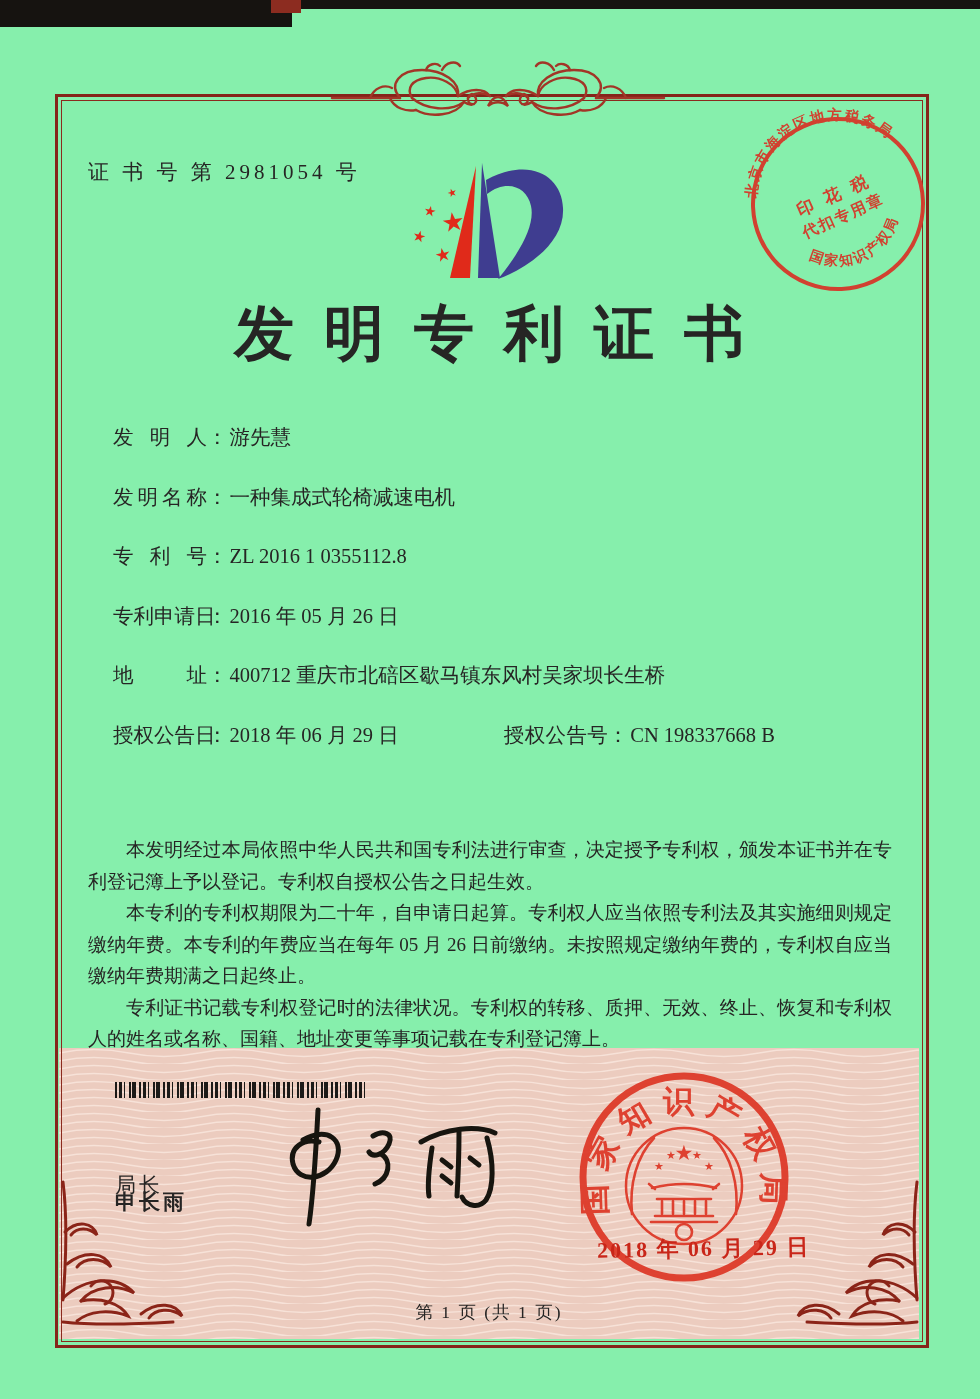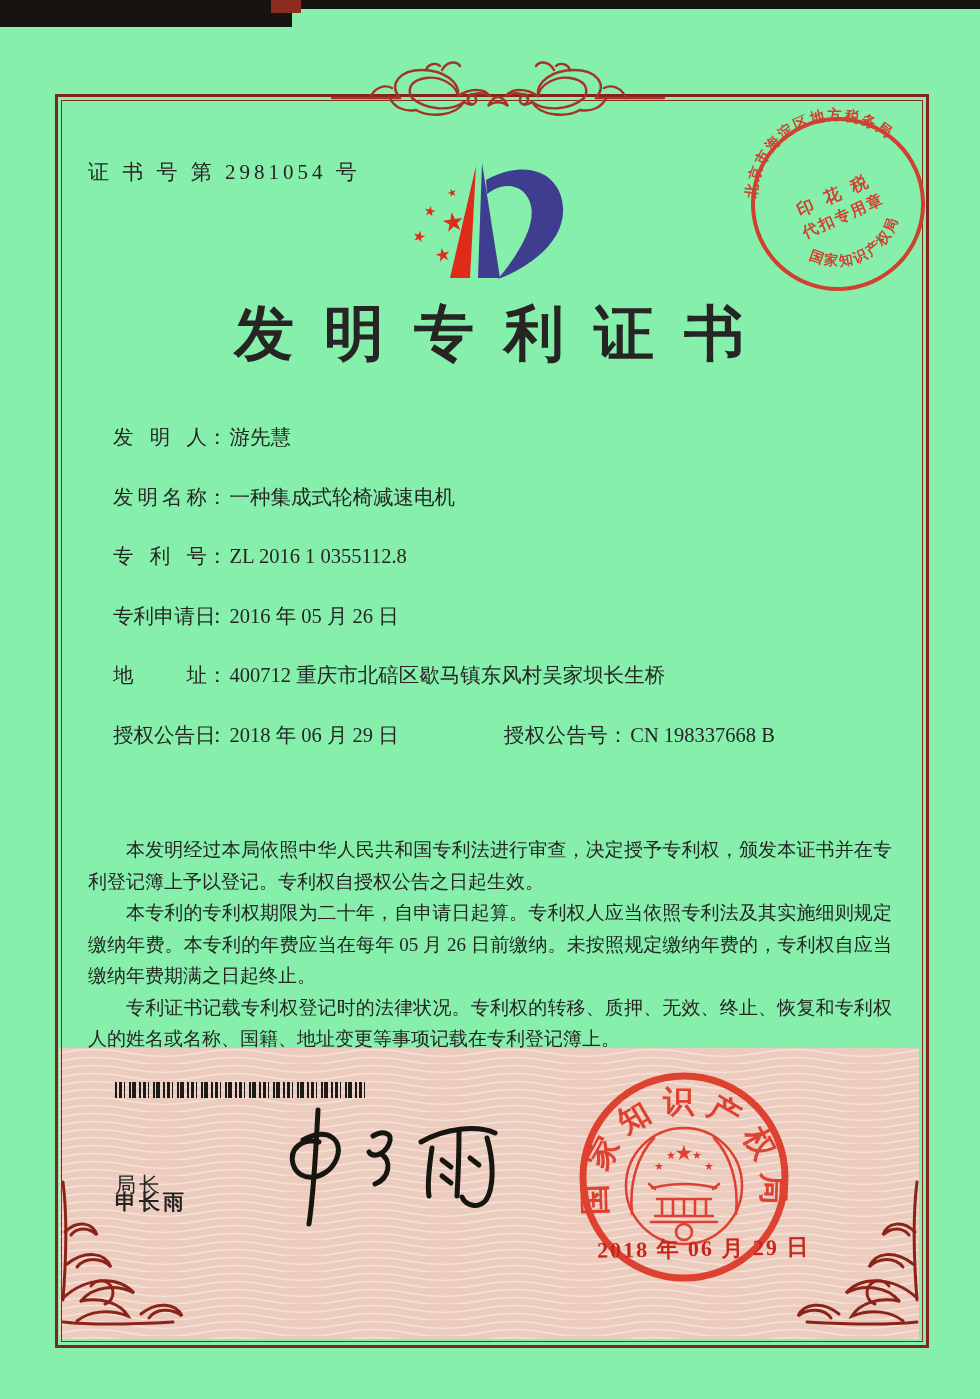--- a/index.html
+++ b/index.html
@@ -232,14 +232,15 @@
       <path d="M6,118 C30,96 62,96 77,113 C60,104 36,106 24,121"></path>
       <path d="M24,121 C44,117 63,123 71,136 C52,129 32,131 20,141"></path>
       <path d="M10,84 C28,70 48,72 54,87 C44,77 28,77 20,87"></path>
       <path d="M34,106 a12,12 0 1 1 14,18"></path>
       <path d="M8,52 C20,40 36,42 40,55 C32,47 20,47 14,55"></path>
       <path d="M6,142 C42,146 82,144 116,142"></path>
       <path d="M84,134 C100,121 119,123 125,136 C114,127 98,129 92,138"></path>
     </g>
   </svg>
 
+  <div class="footer">第 1 页 (共 1 页)</div>
 
 </div>
 
 </body></html>

